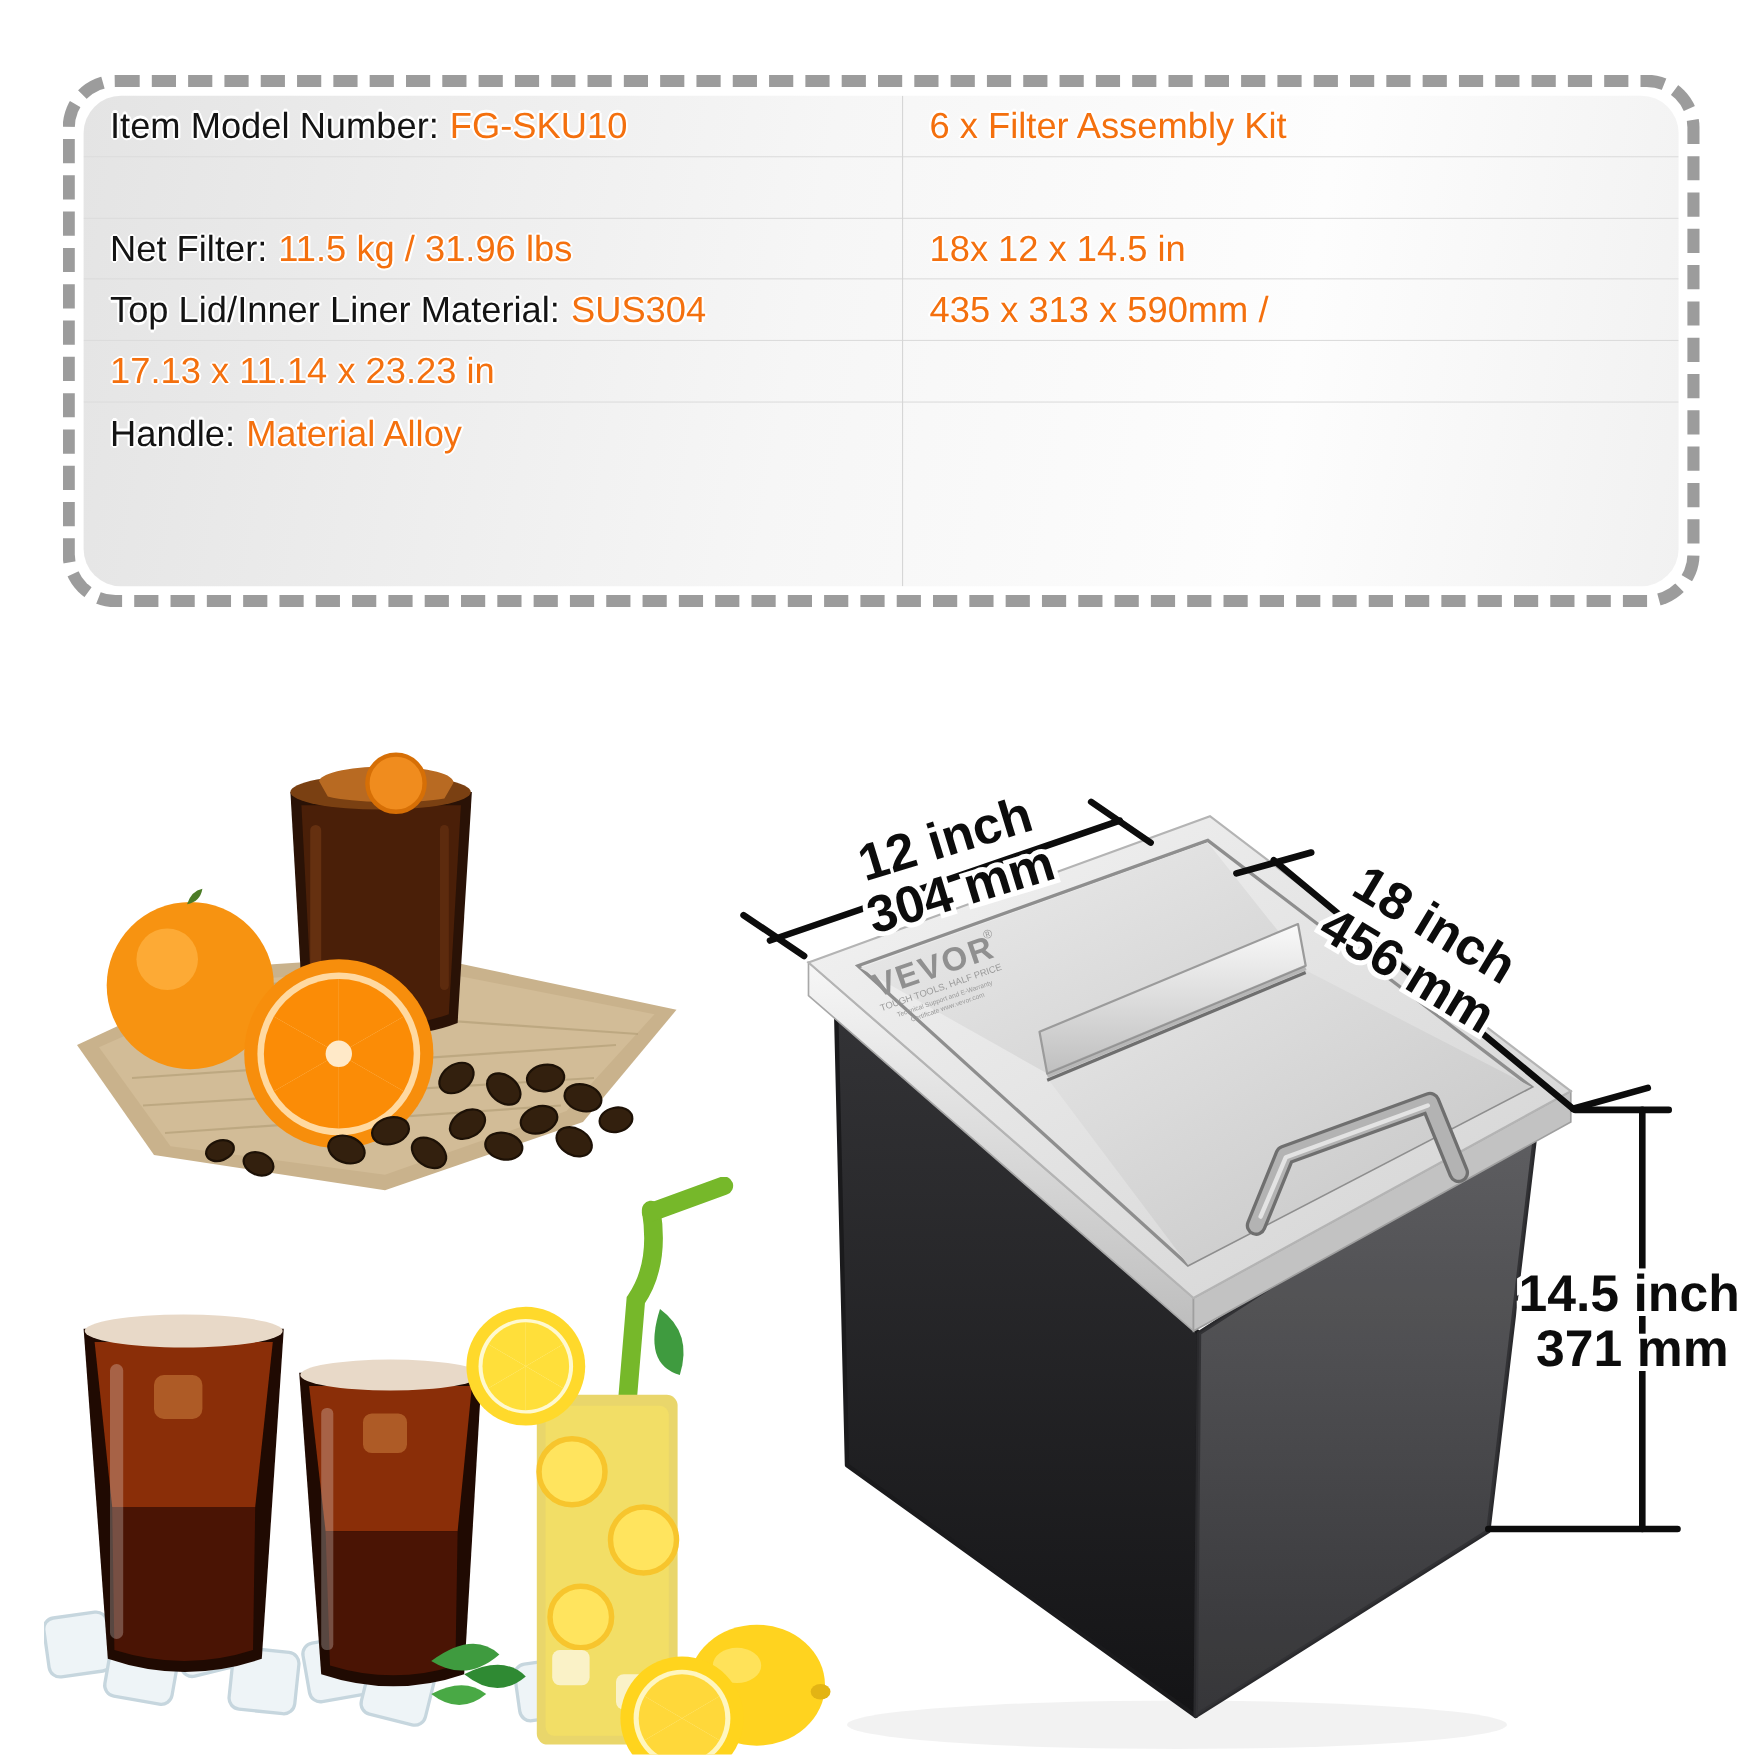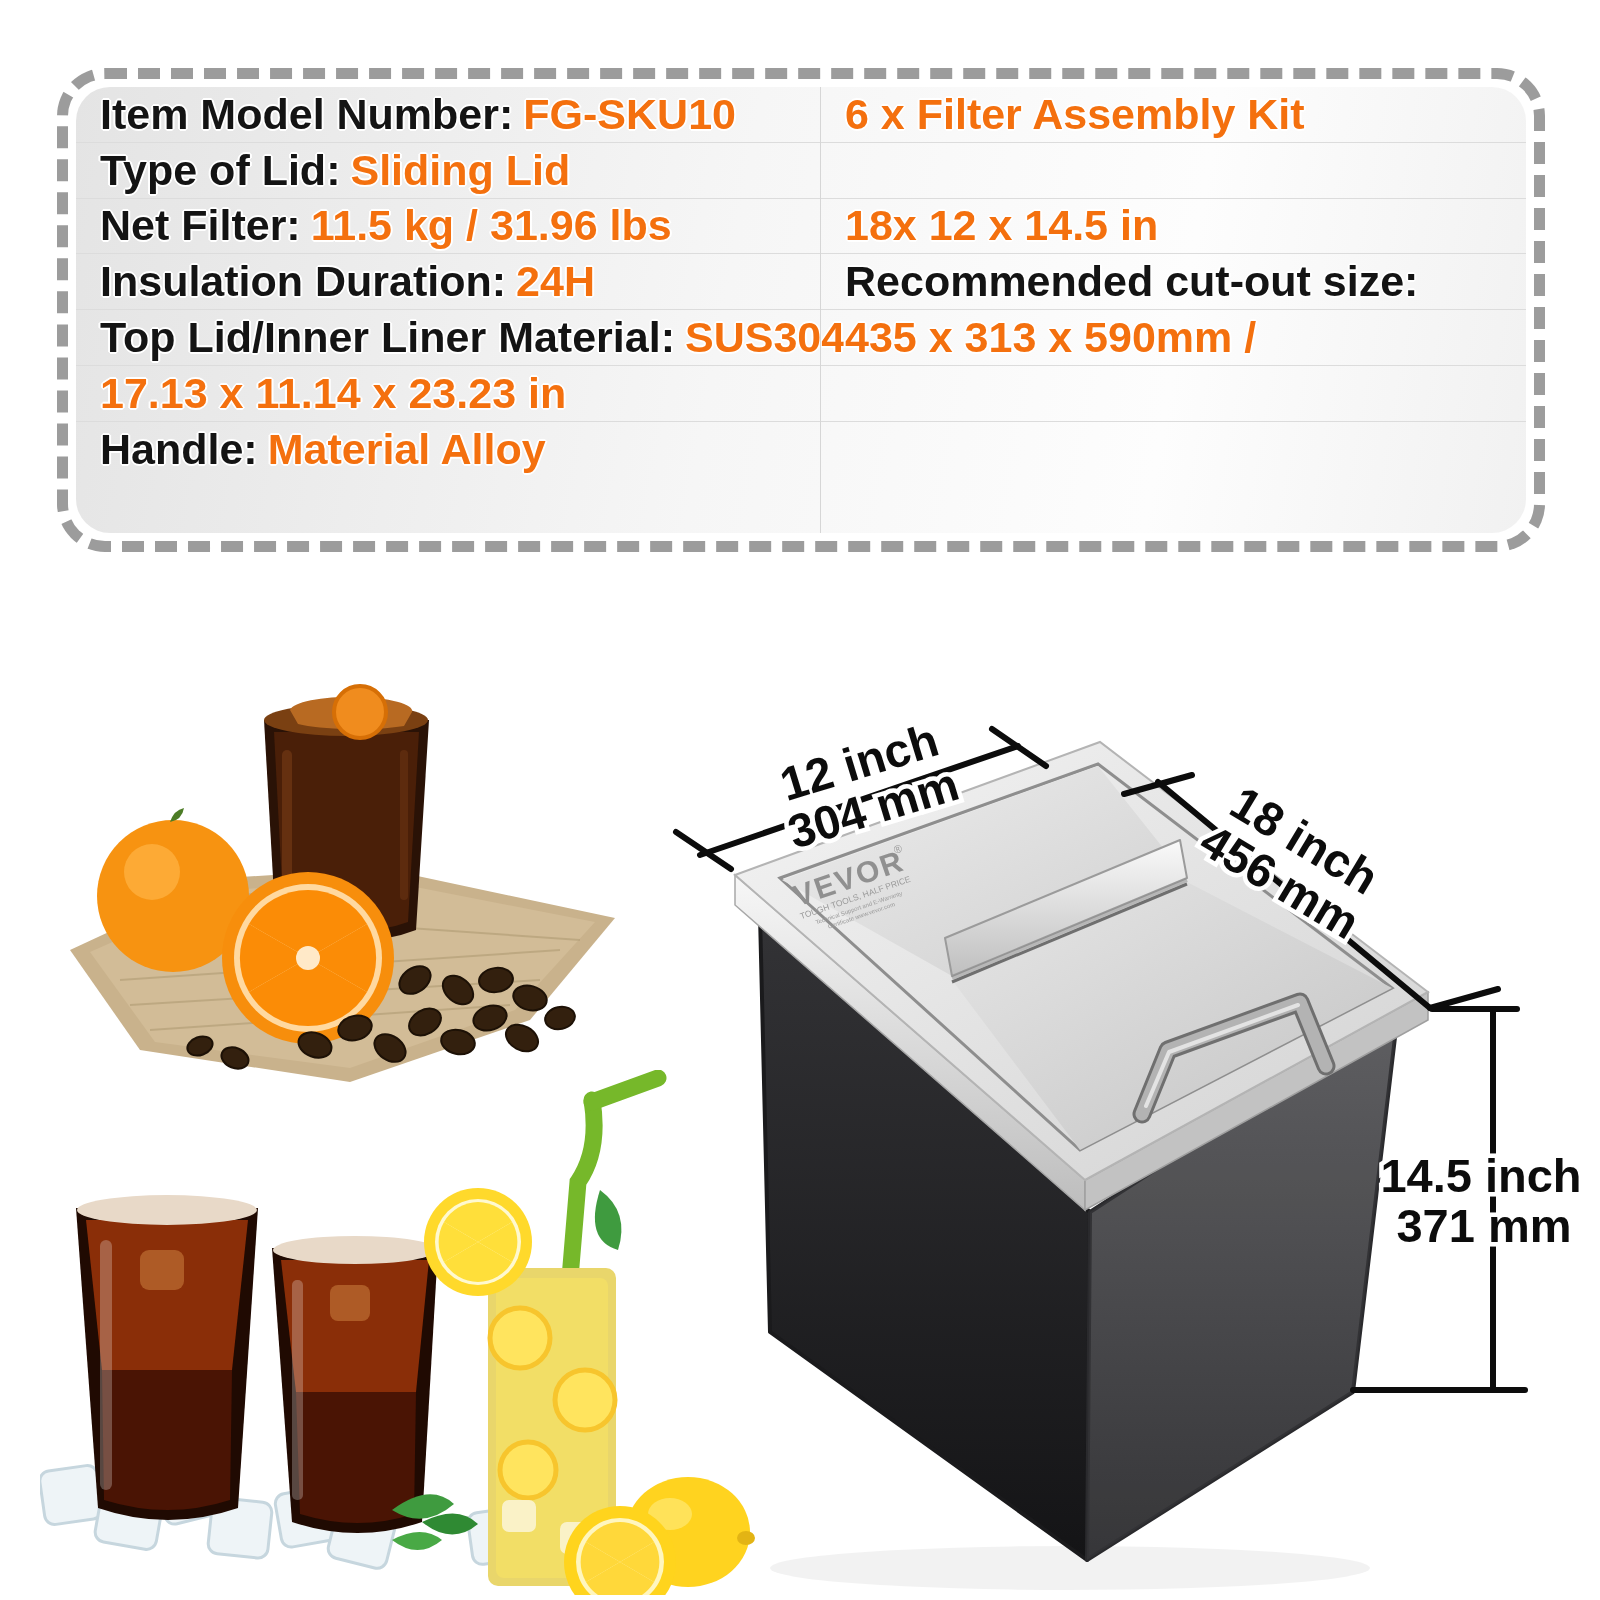--- a/index.html
+++ b/index.html
@@ -17,21 +17,21 @@
     background:linear-gradient(100deg,#e4e4e4 0%,#f6f6f6 45%,#fdfdfd 75%,#f1f1f1 100%);
     border-radius:34px;display:grid;grid-template-rows:repeat(8,1fr);
     overflow:hidden;
   }
   .vdivider{position:absolute;left:744px;top:0;bottom:0;width:1px;background:#d6d6d6;}
   .srow{display:grid;grid-template-columns:745px 1fr;align-items:center;border-bottom:1px solid #dcdcdc;}
   .srow:last-child{border-bottom:none;}
   .cell-l{padding-left:24px;white-space:nowrap;}
   .cell-r{padding-left:24px;white-space:nowrap;}
   .spec-txt{
-    font-size:43px;font-weight:bold;letter-spacing:0px;
+    font-size:33px;font-weight:normal;letter-spacing:0px;
     text-shadow:2px 0 0 #fff,-2px 0 0 #fff,0 2px 0 #fff,0 -2px 0 #fff,
                 1px 1px 0 #fff,-1px -1px 0 #fff,1px -1px 0 #fff,-1px 1px 0 #fff;
   }
   .lbl{color:#141414;}
   .val{color:#f4700e;margin-left:10px;}
   [data-color="orange"]{color:#f4700e;}
   [data-color="black"]{color:#141414;}
   
   .abs{position:absolute;}
   svg text{font-family:"Liberation Sans","DejaVu Sans",sans-serif;}
@@ -46,29 +46,24 @@
 
   <div class="spec-border">
     <div class="spec-inner">
       <div class="vdivider"></div>
 
       <div class="srow">
         <div class="cell-l spec-txt"><span class="lbl">Item Model Number:</span><span class="val">FG-SKU10</span></div>
         <div class="cell-r spec-txt"><span data-color="orange">6 x Filter Assembly Kit</span></div>
       </div>
       <div class="srow">
-        <div class="cell-l spec-txt"><span class="lbl">Type of Lid:</span><span class="val">Sliding Lid</span></div>
       </div>
       <div class="srow">
         <div class="cell-l spec-txt"><span class="lbl">Net Filter:</span><span class="val">11.5 kg / 31.96 lbs</span></div>
         <div class="cell-r spec-txt"><span data-color="orange">18x 12 x 14.5 in</span></div>
-      </div>
-      <div class="srow">
-        <div class="cell-l spec-txt"><span class="lbl">Insulation Duration:</span><span class="val">24H</span></div>
-        <div class="cell-r spec-txt"><span data-color="black">Recommended cut-out size:</span></div>
       </div>
       <div class="srow">
         <div class="cell-l spec-txt"><span class="lbl">Top Lid/Inner Liner Material:</span><span class="val">SUS304</span></div>
         <div class="cell-r spec-txt"><span data-color="orange">435 x 313 x 590mm /</span></div>
       </div>
       <div class="srow">
         <div class="cell-r spec-txt"><span data-color="orange">17.13 x 11.14 x 23.23 in</span></div>
       </div>
       <div class="srow">
         <div class="cell-l spec-txt"><span class="lbl">Handle:</span><span class="val">Material Alloy</span></div>

